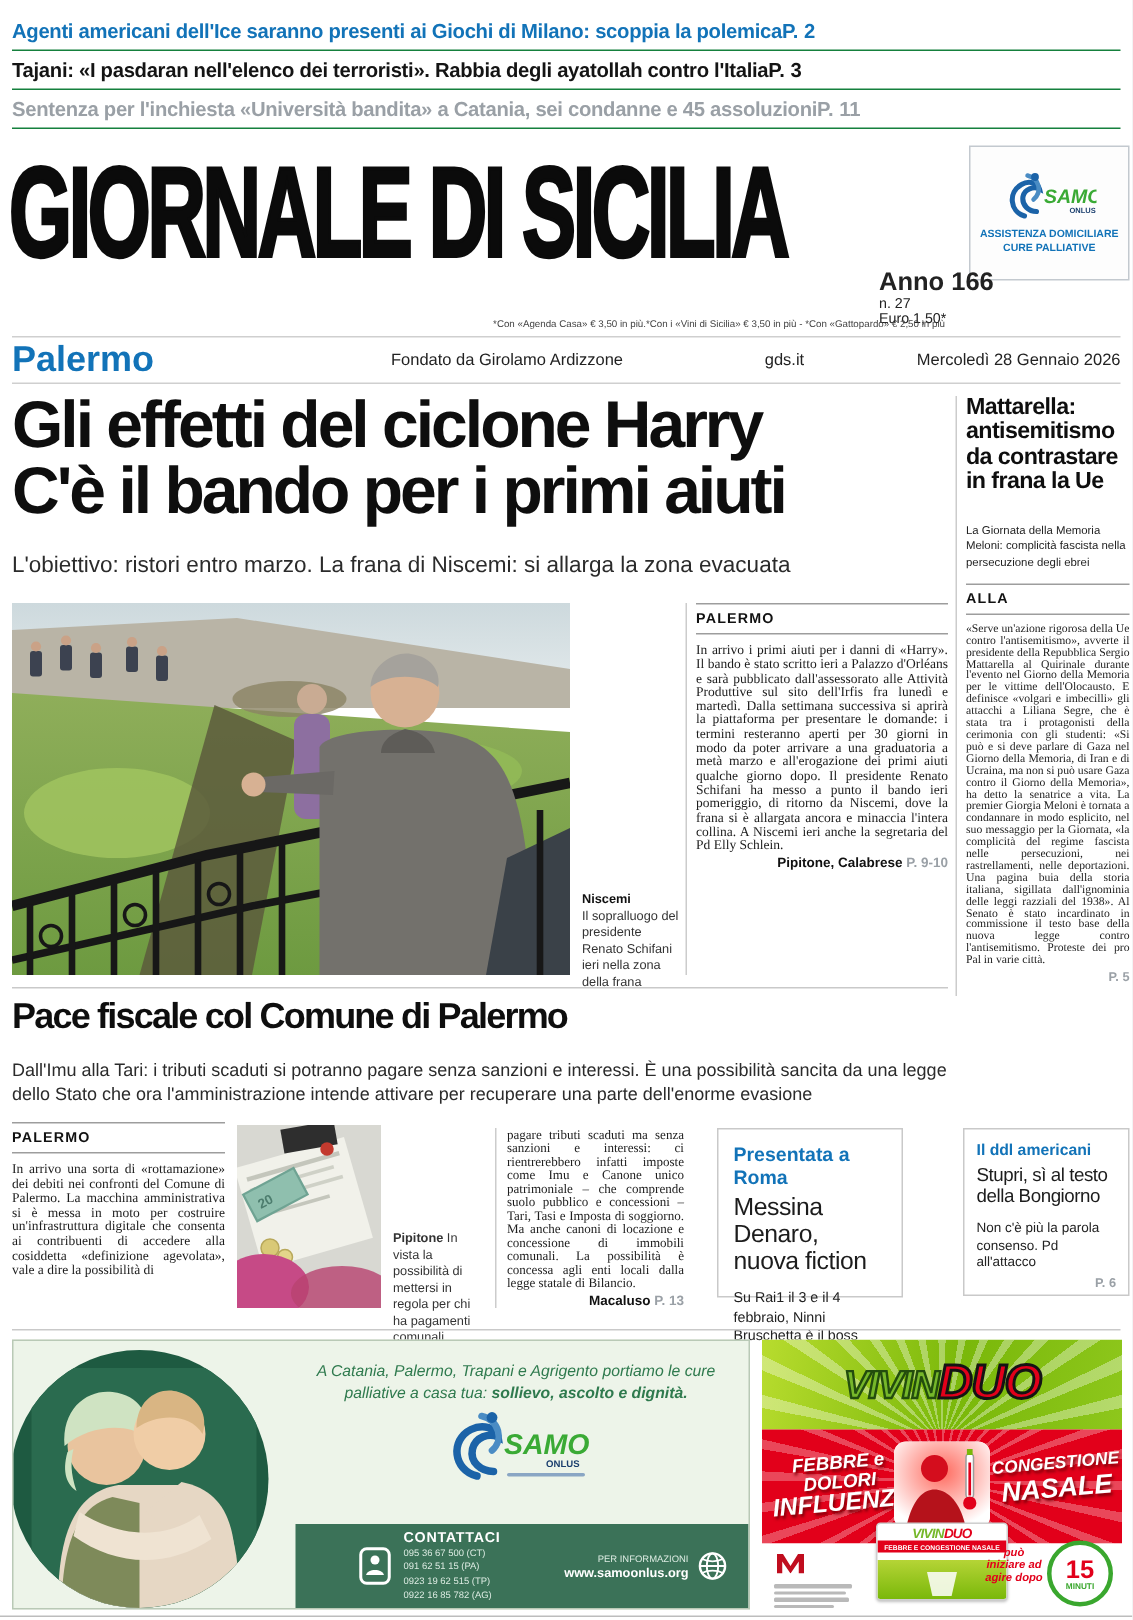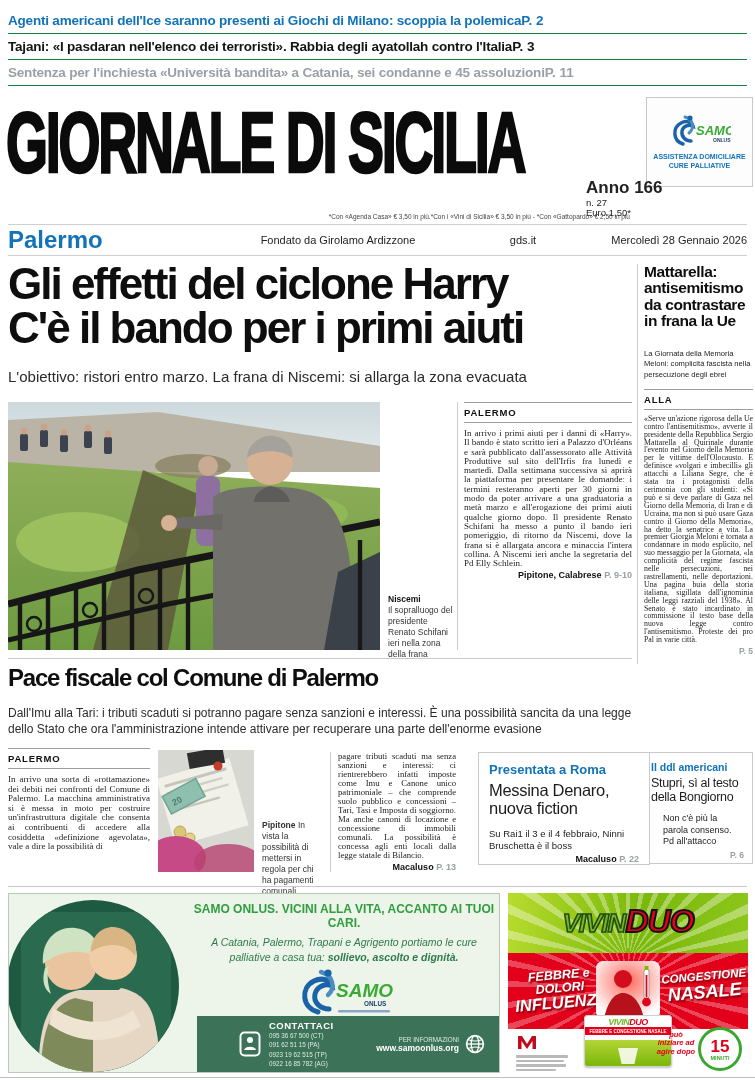--- a/index.html
+++ b/index.html
@@ -78,28 +78,28 @@
   .right-col .subhead { margin-top:20px; font-size:7.6px; line-height:1.35; color:#222; }
   .right-col .kicker { margin-top:9px; }
   .right-col .body-serif { font-size:7.8px; line-height:7.9px; margin-top:5px; }
   .pageref-line { text-align:right; font-weight:bold; font-size:8.5px; color:#9aa0a6; margin-top:2px; }
 
   
   .news-box { position:absolute; border:1px solid #c9c9c9; background:#fff; padding:9px 10px; }
   .box-eyebrow { color:#1273b8; font-weight:bold; }
   .box-headline { font-weight:normal; color:#1c1c1c; letter-spacing:-0.3px; line-height:1.08; }
   .box-text { color:#222; }
-  #fiction-box { left:478px; top:752px; width:172px; height:113px; }
+  #fiction-box { left:478px; top:752px; width:124px; height:113px; }
   #fiction-box .box-eyebrow { font-size:13px; }
   #fiction-box .box-headline { font-size:16.5px; margin-top:5px; }
   #fiction-box .box-text { font-size:9.5px; margin-top:10px; line-height:1.3; }
   #ddl-box { left:642px; top:752px; width:111px; height:112px; padding:8px; }
   #ddl-box .box-eyebrow { font-size:10.5px; }
   #ddl-box .box-headline { font-size:12.5px; margin-top:4px; }
-  #ddl-box .box-text { font-size:9px; margin-top:9px; line-height:1.3;margin-left:12px; }
+  #ddl-box .box-text { font-size:9px; margin-top:9px; line-height:1.3; }
 
   
   .pace-headline { position:absolute; left:8px; top:664px; width:628px;
     font-weight:bold; font-size:24px; letter-spacing:-1.2px; color:#0e0e0e; }
   .pace-deck { position:absolute; left:8px; top:706px; width:624px;
     font-size:12px; line-height:1.3; color:#2b2b2b; }
   .pace-col1 { position:absolute; left:8px; top:748px; width:142px; }
   .pace-col1 .body-serif { font-size:9px; line-height:9.6px; margin-top:6px; }
   .pace-photo { position:absolute; left:158px; top:750px; width:96px; height:122px; }
   .pace-caption { position:absolute; left:262px; top:820px; width:60px;
@@ -406,21 +406,20 @@
           <path d="M42,66 C40,40 58,28 74,30 C92,32 100,46 96,60 C84,50 58,52 42,66 Z" fill="#cfe3c2"></path>
           <path d="M44,70 C40,84 44,92 50,96 C46,84 46,76 48,68 Z" fill="#cfe3c2"></path>
           <circle cx="112" cy="58" r="24" fill="#f0cda6"></circle>
           <path d="M90,54 C90,34 106,26 118,30 C132,34 138,46 134,58 C126,44 104,44 90,54 Z" fill="#d9b583"></path>
           <path d="M120,90 C150,96 156,120 156,150 L96,110 Z" fill="#e6d7c4"></path>
           <path d="M52,110 C80,128 110,128 132,112 L140,128 C110,148 76,146 48,126 Z" fill="#efe3d2"></path>
         </g>
       </svg>
     </div>
     <div class="samo-ad-right">
-      <div class="samo-ad-headline">SAMO ONLUS. VICINI ALLA VITA, ACCANTO AI TUOI CARI.</div>
       <div class="samo-ad-tagline">
         <span>A Catania, Palermo, Trapani e Agrigento portiamo le cure</span><br>
         <span>palliative a casa tua:</span>
         <b>sollievo, ascolto e dignità.</b>
       </div>
       <svg width="104" height="50" viewBox="0 0 104 50" style="margin-top:4px;">
         <path d="M26,44 C10,40 8,20 22,13 C30,9 39,12 40,18 C34,15 25,18 23,26 C21,35 29,41 37,41" fill="none" stroke="#1b63a8" stroke-width="5" stroke-linecap="round"></path>
         <path d="M29,4 C41,7 44,20 36,27" fill="none" stroke="#4a8cc4" stroke-width="4.4" stroke-linecap="round"></path>
         <circle cx="36" cy="5" r="3.6" fill="#1b63a8"></circle>
         <text x="44" y="29" font-family="Liberation Sans, sans-serif" font-style="italic" font-weight="bold" font-size="19" fill="#3aaa35">SAMO</text>

